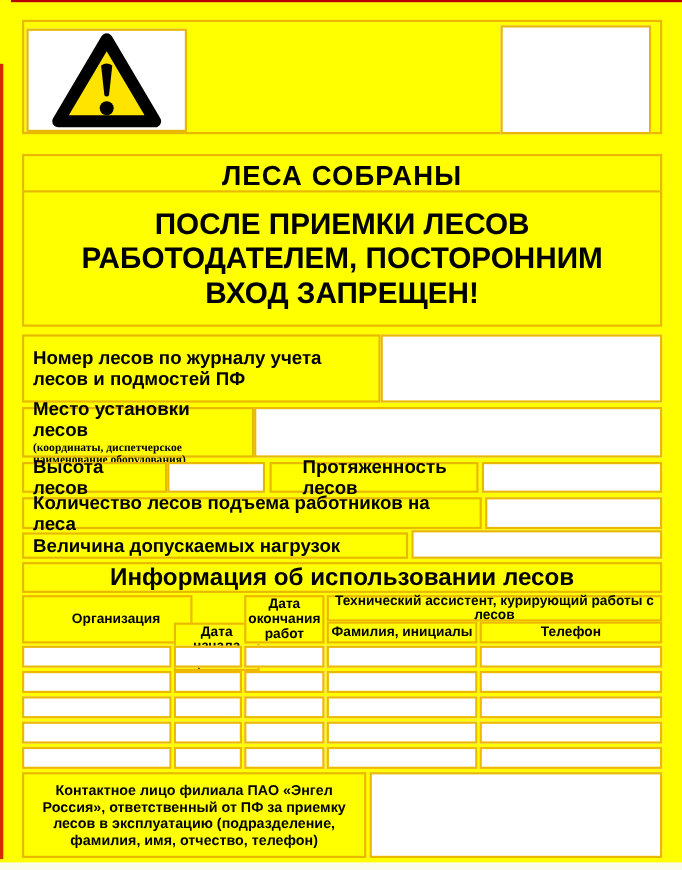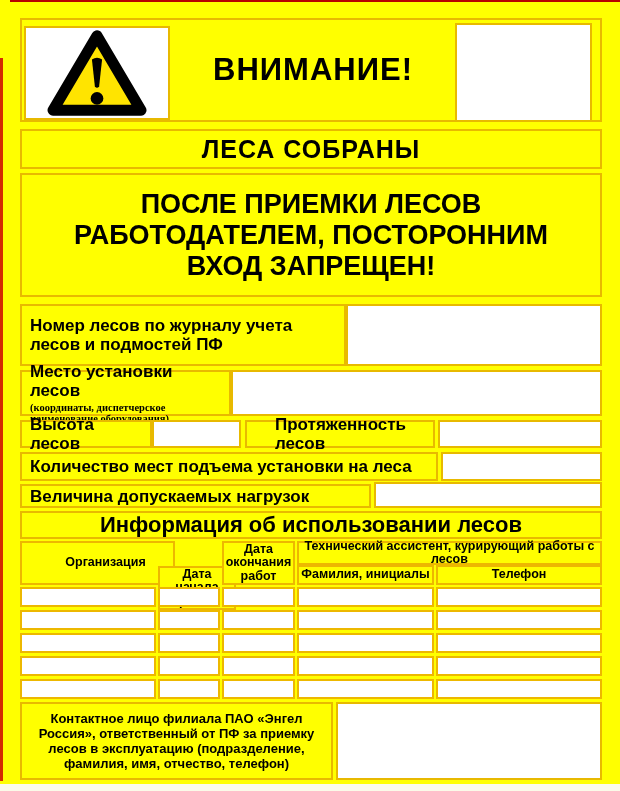--- a/index.html
+++ b/index.html
@@ -22,21 +22,21 @@
   }
   .input-box{
     background:#ffffff;border:2px solid #e8b900;
   }
   .hcell{
     background:#ffff00;border:2px solid #edb800;
     display:flex;align-items:center;justify-content:center;text-align:center;
     font-size:12.5px;line-height:13.5px;
   }
   .title-main{font-size:31px;letter-spacing:1px;}
-  .banner-text{font-size:25px;letter-spacing:1px;}
+  .banner-text{font-size:25px;letter-spacing:1px;margin-top:11px;}
   .warning-text{font-size:27px;line-height:31px;text-align:center;}
   .lbl{font-size:17px;line-height:19px;}
   .sub{font-size:10.5px;line-height:11.5px;font-weight:bold;margin-top:2px;font-family:Liberation Serif, serif;}
   .info-title{font-size:22px;}
   .rows-grid{
     display:grid;
     grid-template-columns:136px 62px 73px 137px 166px;
     grid-auto-rows:20px;
     gap:3px 2px;
   }
@@ -54,21 +54,20 @@
 <div class="abs bottom-strip" style="left:0;top:784px;width:620px;height:7px;"></div>
 
 <div class="abs band" style="left:20px;top:18px;width:582px;height:104px;">
   <div class="abs input-box" style="left:2px;top:6px;width:146px;height:94px;display:flex;align-items:center;justify-content:center;">
     <svg width="104" height="88" viewBox="0 0 120 104">
       <path d="M60 8 L112 96 L8 96 Z" fill="#ffe400" stroke="#000000" stroke-width="13" stroke-linejoin="round"></path>
       <path d="M54 36 q6 -4 12 0 l-3.5 32 q-2.5 3 -5 0 Z" fill="#000"></path>
       <circle cx="60" cy="82" r="7.5" fill="#000"></circle>
     </svg>
   </div>
-  <div class="abs title-main" style="left:150px;top:0;width:282px;height:100px;display:flex;align-items:center;justify-content:center;">ВНИМАНИЕ!</div>
   <div class="abs input-box" style="left:433px;top:3px;width:137px;height:99px;"></div>
 </div>
 
 <div class="abs band banner-text" style="left:20px;top:129px;width:582px;height:40px;">ЛЕСА СОБРАНЫ</div>
 
 <div class="abs band" style="left:20px;top:173px;width:582px;height:124px;flex-direction:column;">
   <div class="warning-text">ПОСЛЕ ПРИЕМКИ ЛЕСОВ</div>
   <div class="warning-text">РАБОТОДАТЕЛЕМ, ПОСТОРОННИМ</div>
   <div class="warning-text">ВХОД ЗАПРЕЩЕН!</div>
 </div>
@@ -87,21 +86,21 @@
 <div class="abs label-box" style="left:20px;top:420px;width:132px;height:28px;">
   <div class="lbl">Высота лесов</div>
 </div>
 <div class="abs input-box" style="left:152px;top:420px;width:89px;height:28px;"></div>
 <div class="abs label-box" style="left:245px;top:420px;width:190px;height:28px;padding-left:28px;">
   <div class="lbl">Протяженность лесов</div>
 </div>
 <div class="abs input-box" style="left:438px;top:420px;width:164px;height:28px;"></div>
 
 <div class="abs label-box" style="left:20px;top:452px;width:418px;height:29px;">
-  <div class="lbl">Количество мест подъема установки на леса</div>
+  <div class="lbl">Количество лесов подъема работников на леса</div>
 </div>
 <div class="abs input-box" style="left:441px;top:452px;width:161px;height:29px;"></div>
 
 <div class="abs label-box" style="left:20px;top:484px;width:351px;height:24px;">
   <div class="lbl">Величина допускаемых нагрузок</div>
 </div>
 <div class="abs input-box" style="left:374px;top:482px;width:228px;height:26px;"></div>
 
 <div class="abs band info-title" style="left:20px;top:511px;width:582px;height:28px;">Информация об использовании лесов</div>
 

